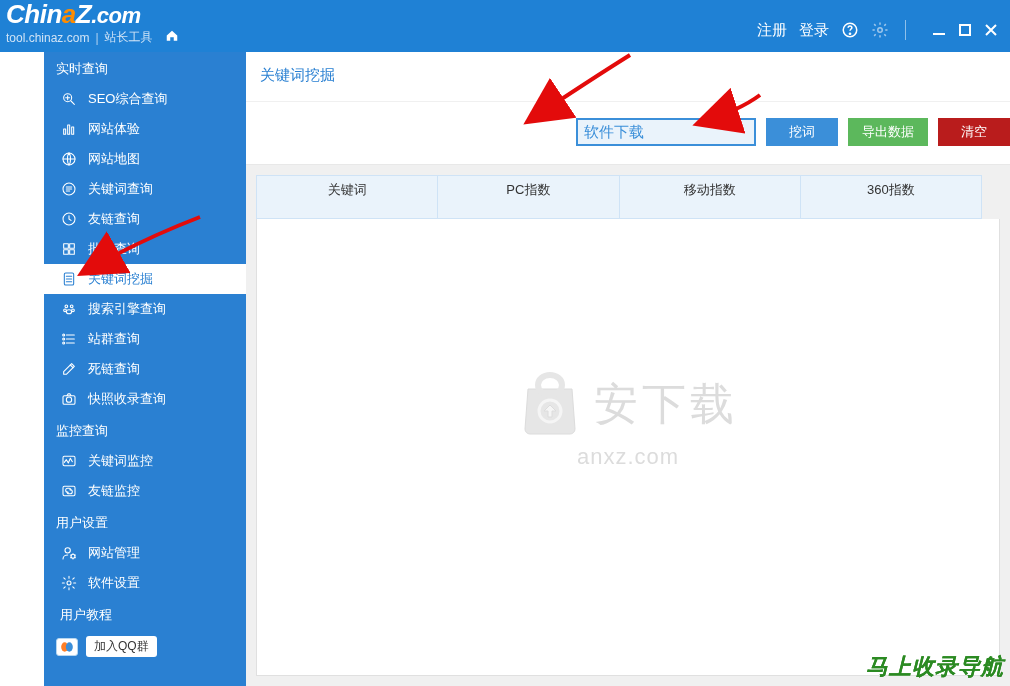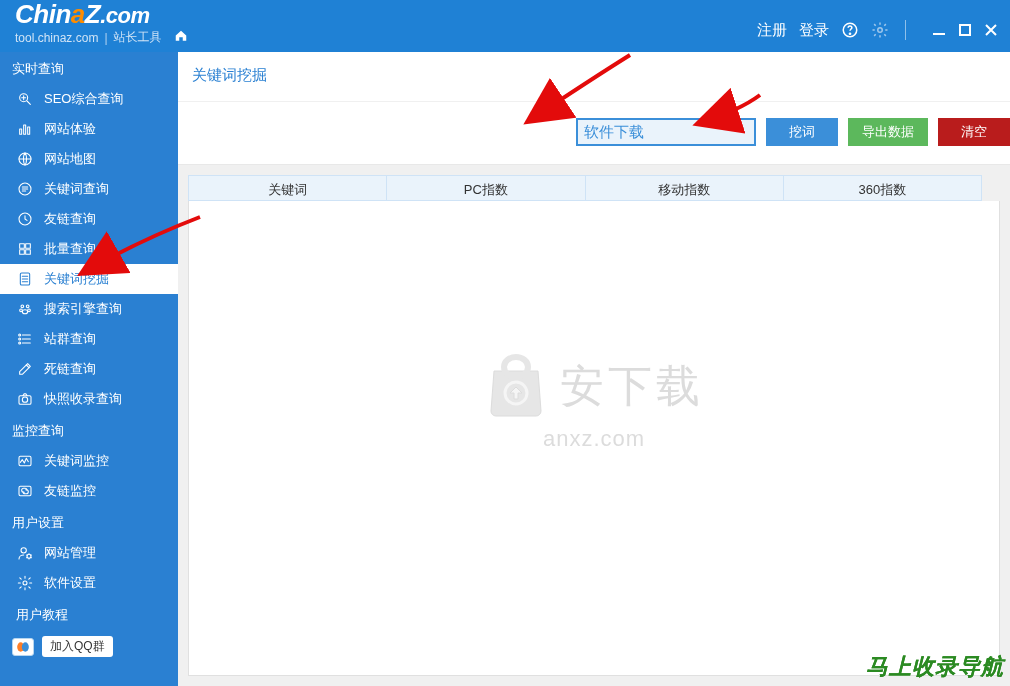--- a/index.html
+++ b/index.html
@@ -12,21 +12,21 @@
     overflow: hidden;
     position: relative;
   }
   
   .header {
     height: 52px;
     background: #1f81d5;
     color: #fff;
     display: flex;
     align-items: flex-end;
-    padding: 0 10px 6px 15px;
+    padding: 0 10px 6px 6px;
     position: relative;
   }
   .logo-area { display: flex; flex-direction: column; }
   .logo-title {
     font-size: 26px;
     font-weight: bold;
     font-style: italic;
     letter-spacing: -0.5px;
     line-height: 1;
   }
@@ -47,25 +47,25 @@
   .icon-btn {
     width: 18px; height: 18px;
     display:inline-flex; align-items:center; justify-content:center;
     font-size: 14px; cursor:pointer;
   }
   .win-group { display:flex; gap:8px; margin-left:8px; }
   .vert-sep { width:1px; height:20px; background: rgba(255,255,255,.5); margin:0 4px; }
   
   .app-body { display: flex; height: calc(686px - 52px); }
   .sidebar {
-    width: 178px;
+    width: 202px;
     background: #2a80d2; 
     color: #fff;
     overflow:hidden;
-    display:flex; flex-direction:column;
+    display:flex; flex-direction:column;margin-left:44px;
   }
   .section-title {
     padding: 8px 12px 6px 12px;
     font-size: 13px;
     color: #ffffff;
     font-weight: normal;
   }
   .menu-item {
     display: flex;
     align-items: flex-start;
@@ -128,21 +128,21 @@
     border:none; color:#fff; font-size:13px; cursor:pointer;
     padding:0 14px;
   }
   .btn-blue { background:#3b8fd9; }
   .btn-green { background:#5cb85c; }
   .btn-gray { background:#b91c1c; }
   .table-head-row {
     background:#eaf3fb;
     border:1px solid #cfe3f6;
     display:flex;
-    height:26px;
+    height:44px;
     margin:10px 28px 0 10px;
   }
   .th {
     flex:1; text-align:center; font-size:13px; color:#333;
     line-height:28px; border-right:1px solid #cfe3f6;
   }
   .th:last-child { border-right:none; }
   .table-body {
     background:#fff;
     border:1px solid #e0e0e0; border-top:none;

